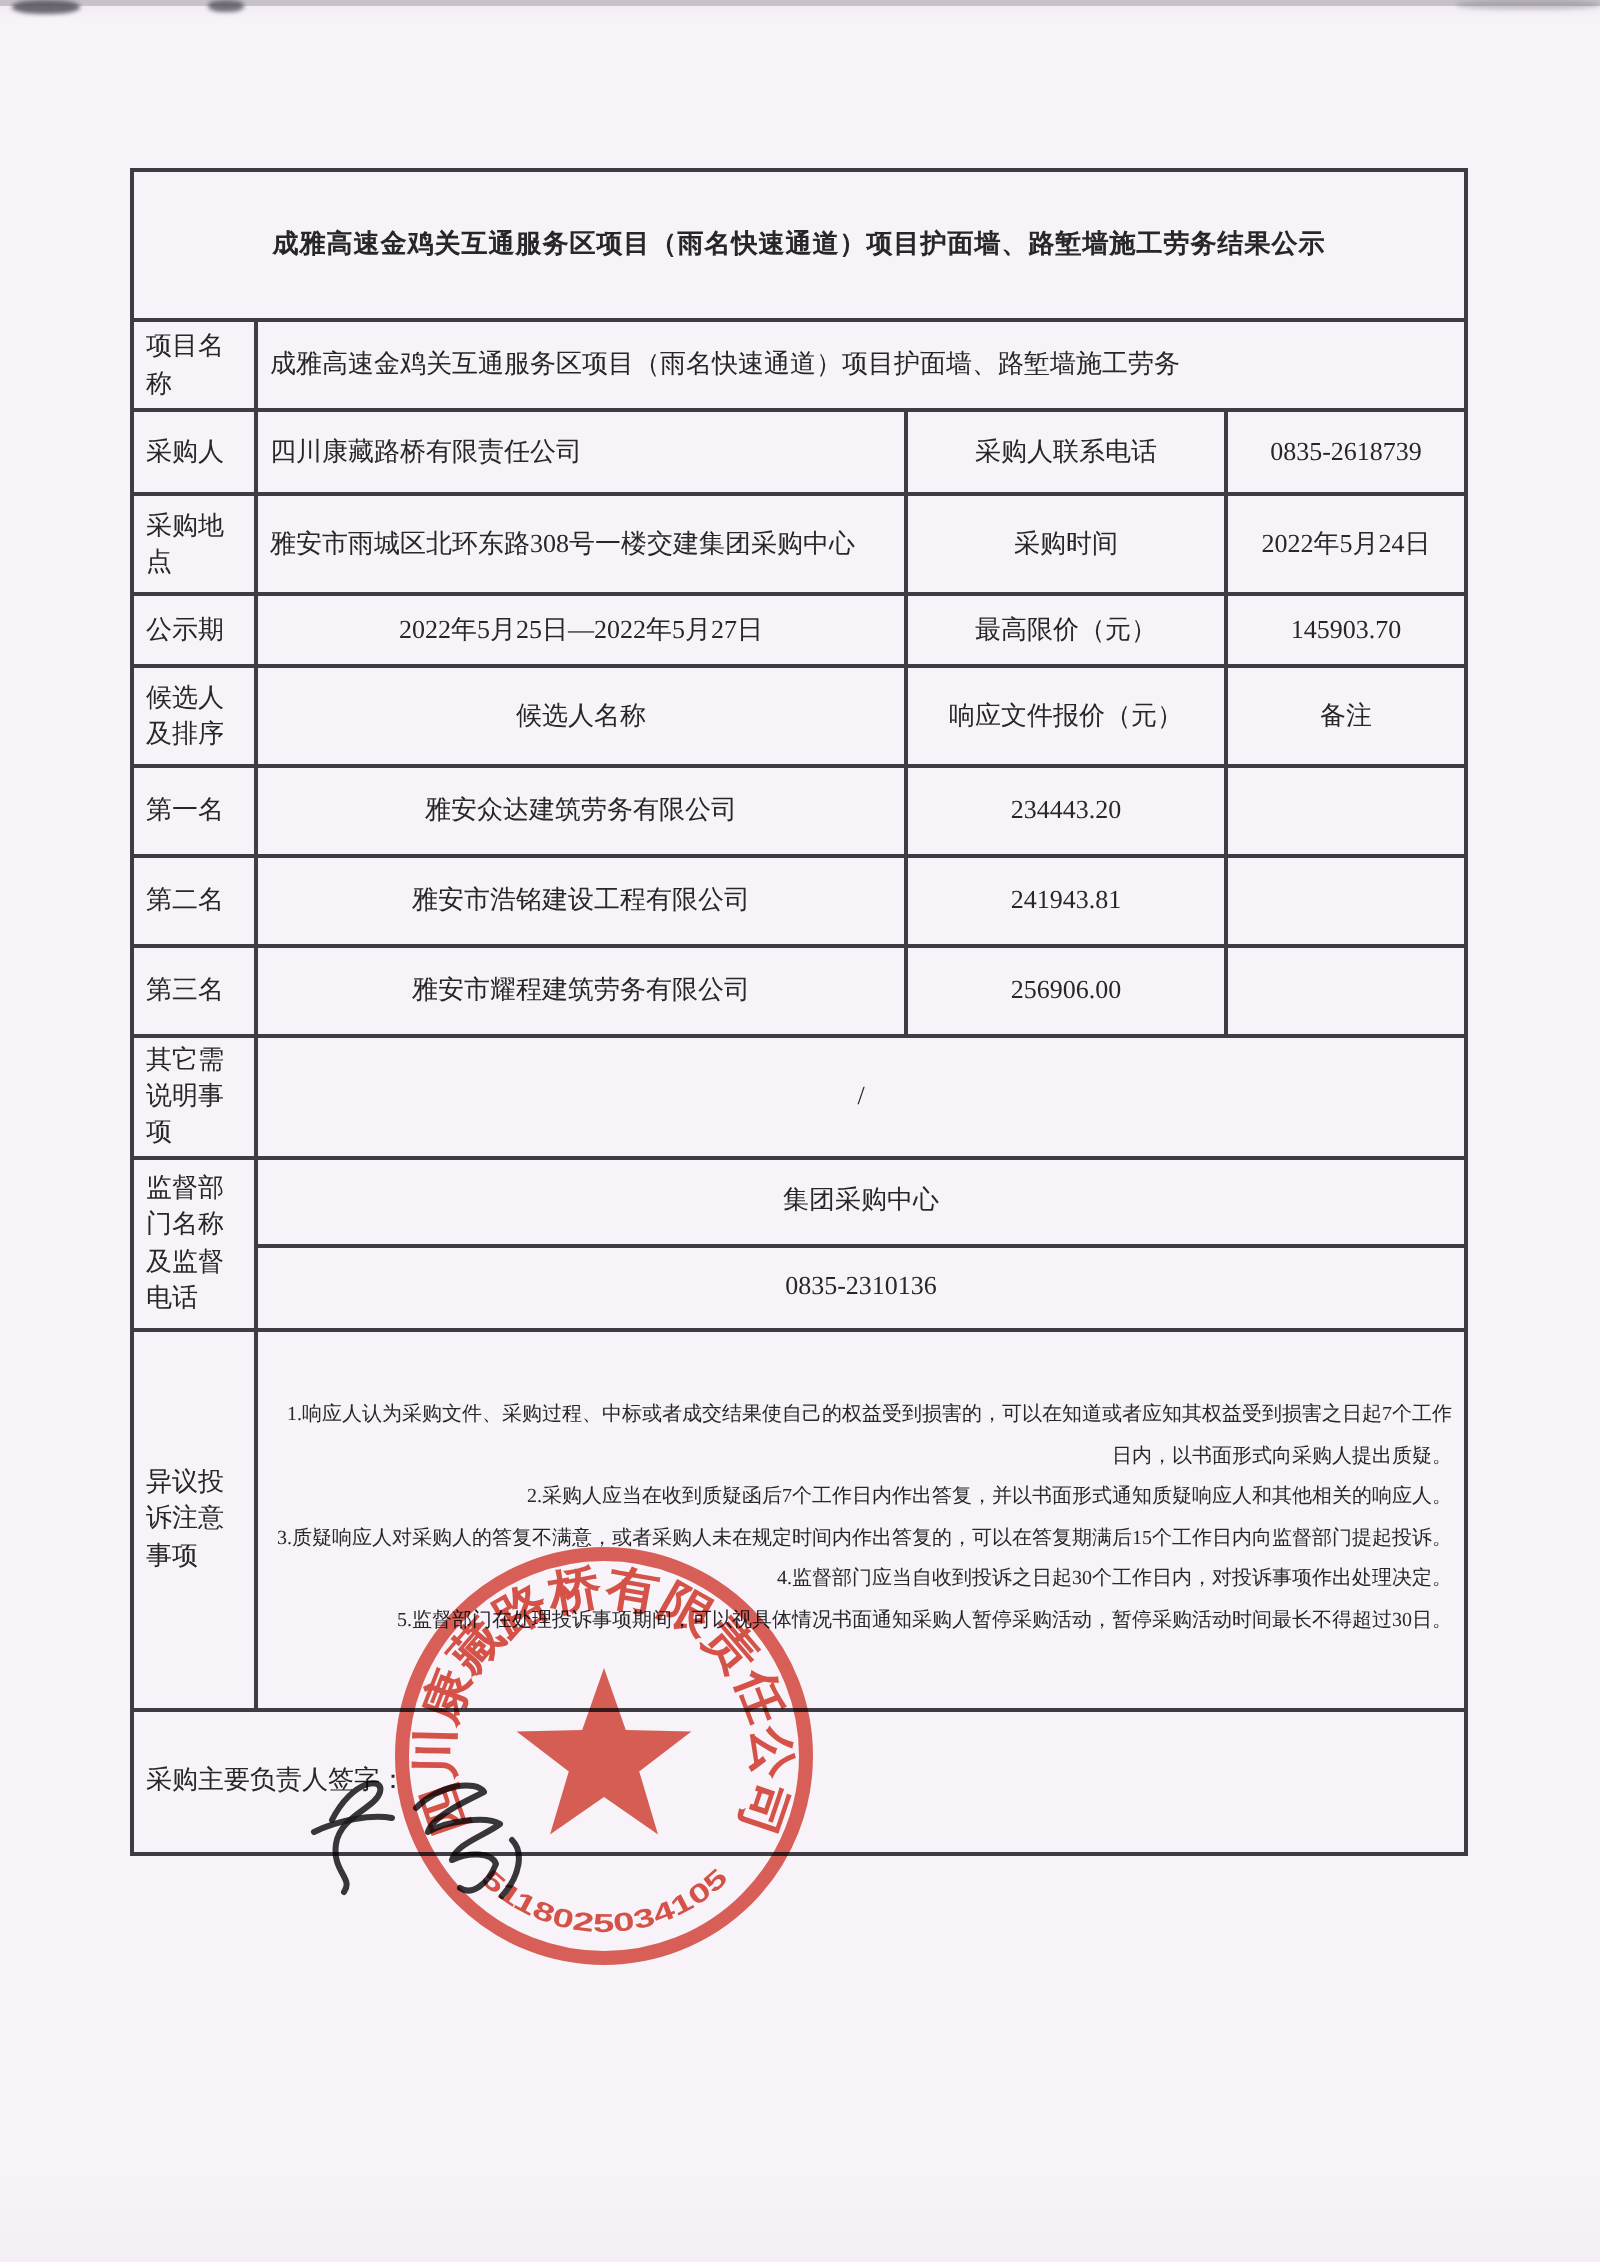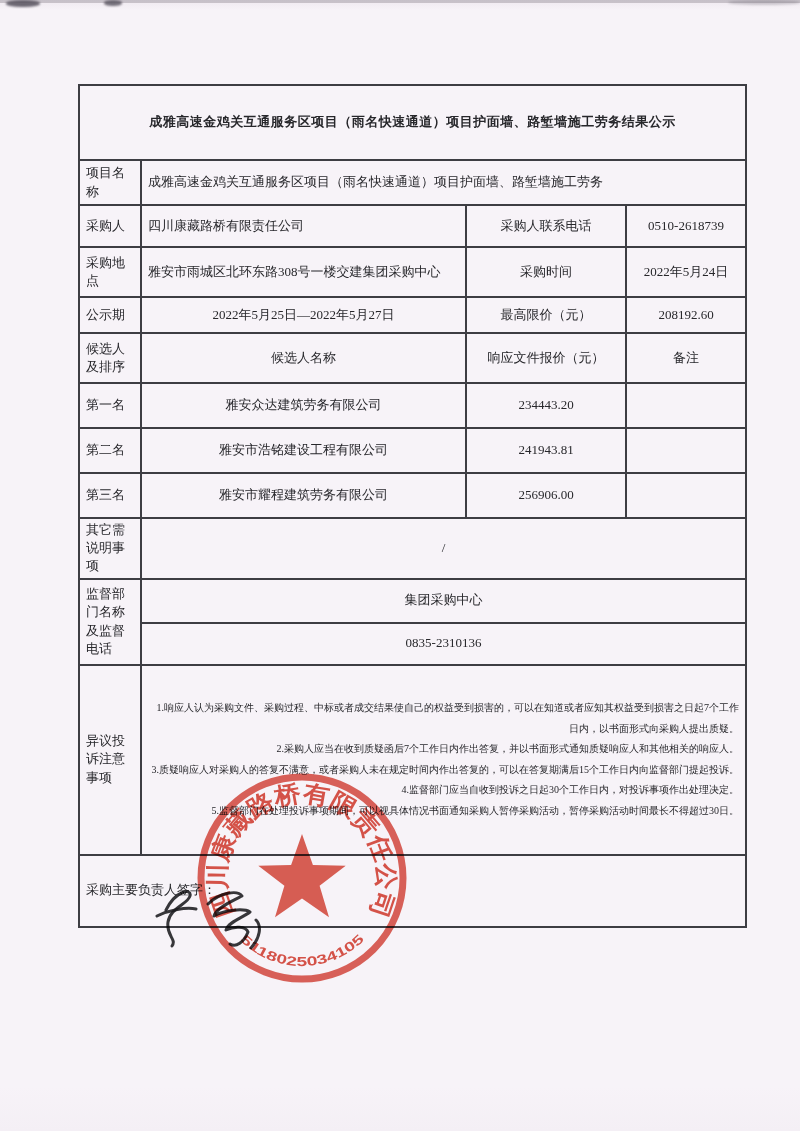--- a/index.html
+++ b/index.html
@@ -9,21 +9,21 @@
     background:linear-gradient(180deg,#efe9f0 0px,#f7f3f8 10px,#f7f3f8 96%,#f4eff5 100%);
     font-family:"Liberation Serif","DejaVu Serif",serif;color:#27272b;
   }
   .topedge{position:absolute;top:0;left:0;right:0;height:3px;background:rgba(92,86,98,.28);}
   .smudge{position:absolute;background:#55505c;border-radius:45%;filter:blur(1px);}
   .smudge.s1{left:6px;top:0;width:34px;height:7px;opacity:.85;}
   .smudge.s2{left:104px;top:0;width:18px;height:6px;opacity:.8;}
   .smudge.s3{right:0;top:0;width:72px;height:5px;opacity:.25;}
 
   table.doc{
-    position:absolute;left:78px;top:84px;width:667px;
+    position:absolute;left:65px;top:84px;width:667px;
     border-collapse:collapse;table-layout:fixed;
   }
   table.doc td{
     border:2px solid #3d3d43;
     font-size:13px;line-height:1.4;vertical-align:middle;
     padding:2px 6px;color:#27272b;word-break:break-all;
   }
   td.title{
     font-family:"Liberation Sans","DejaVu Sans",sans-serif;
     font-weight:bold;font-size:17.5px;line-height:1.7;letter-spacing:.5px;
@@ -68,33 +68,33 @@
       <td colspan="4" class="title">成雅高速金鸡关互通服务区项目（雨名快速通道）项目护面墙、路堑墙施工劳务结果公示</td>
     </tr>
     <tr style="height:45px">
       <td class="lbl">项目名称</td>
       <td colspan="3" class="left">成雅高速金鸡关互通服务区项目（雨名快速通道）项目护面墙、路堑墙施工劳务</td>
     </tr>
     <tr style="height:42px">
       <td class="lbl">采购人</td>
       <td class="left">四川康藏路桥有限责任公司</td>
       <td class="center">采购人联系电话</td>
-      <td class="center">0510-2618739</td>
+      <td class="center">0835-2618739</td>
     </tr>
     <tr style="height:50px">
       <td class="lbl">采购地点</td>
       <td class="left">雅安市雨城区北环东路308号一楼交建集团采购中心</td>
       <td class="center">采购时间</td>
       <td class="center">2022年5月24日</td>
     </tr>
     <tr style="height:36px">
       <td class="lbl">公示期</td>
       <td class="center">2022年5月25日—2022年5月27日</td>
       <td class="center">最高限价（元）</td>
-      <td class="center">208192.60</td>
+      <td class="center">145903.70</td>
     </tr>
     <tr style="height:50px">
       <td class="lbl">候选人及排序</td>
       <td class="center">候选人名称</td>
       <td class="center">响应文件报价（元）</td>
       <td class="center">备注</td>
     </tr>
     <tr style="height:45px">
       <td class="lblc">第一名</td>
       <td class="center">雅安众达建筑劳务有限公司</td>

